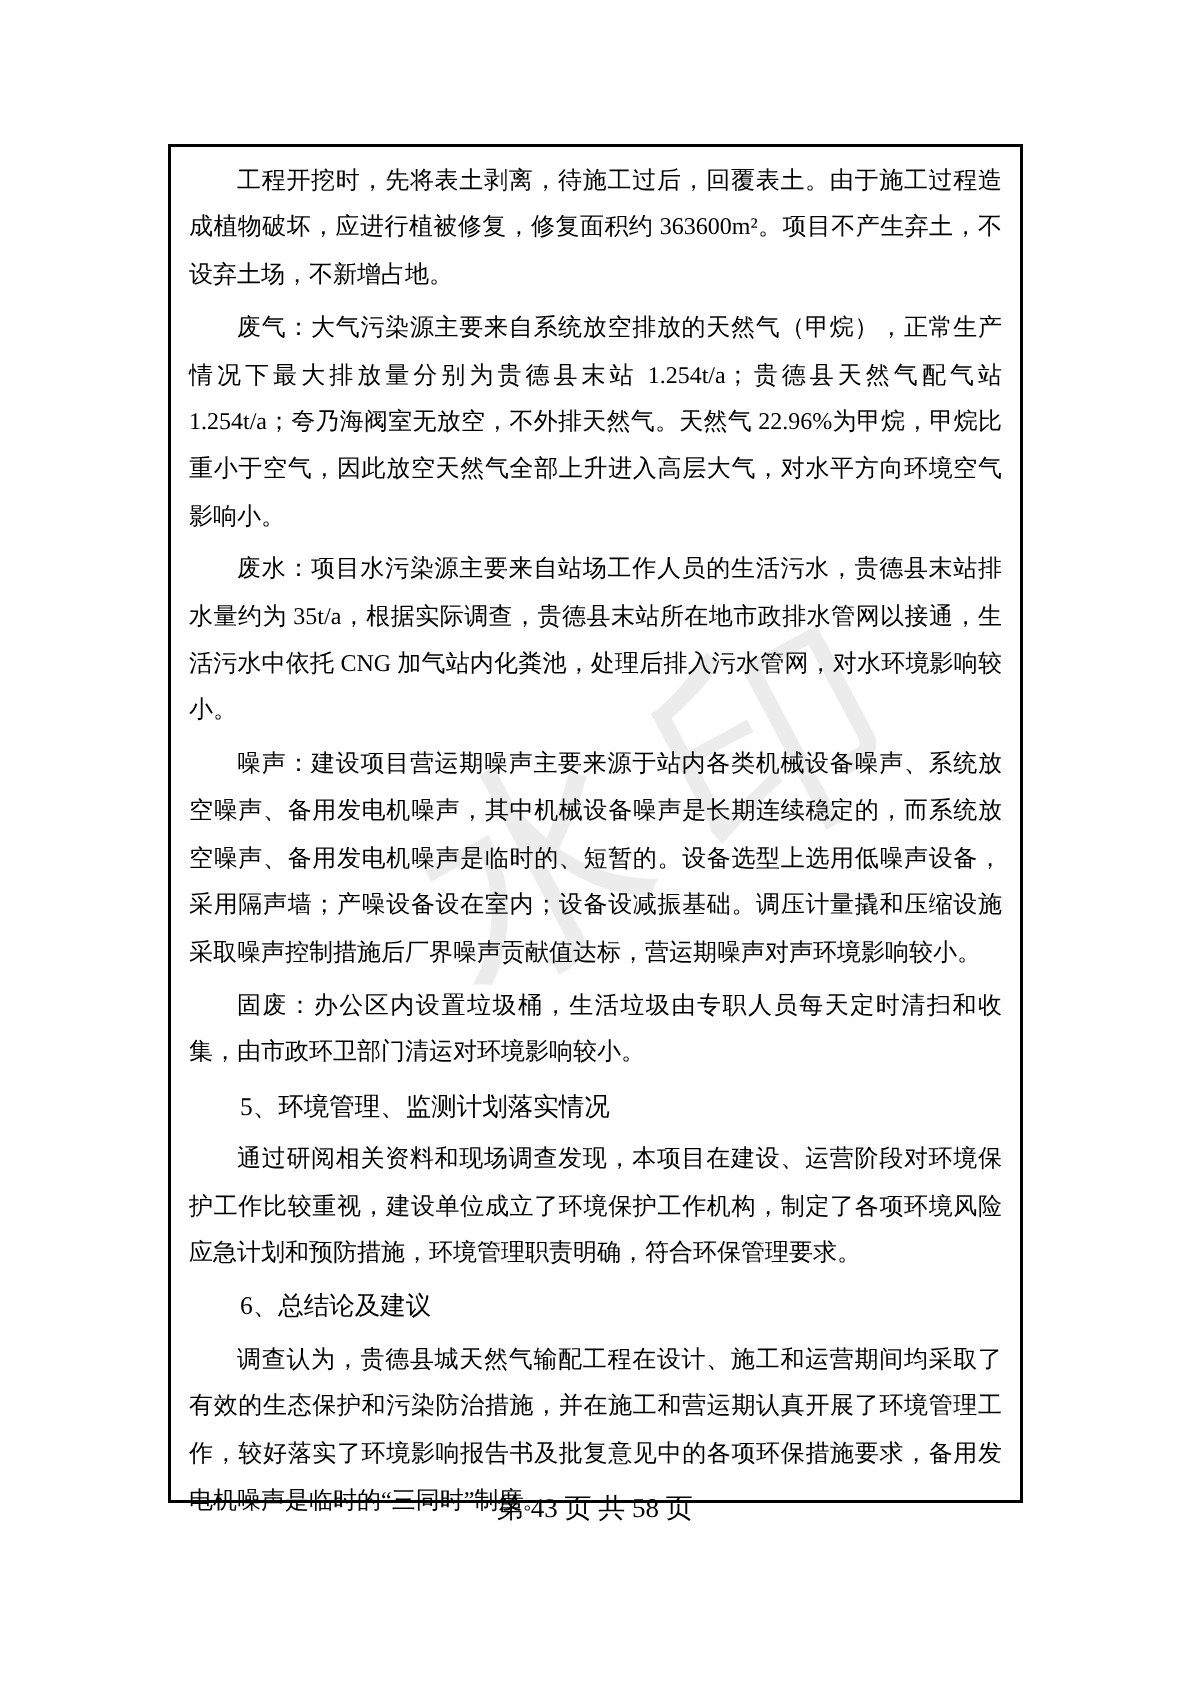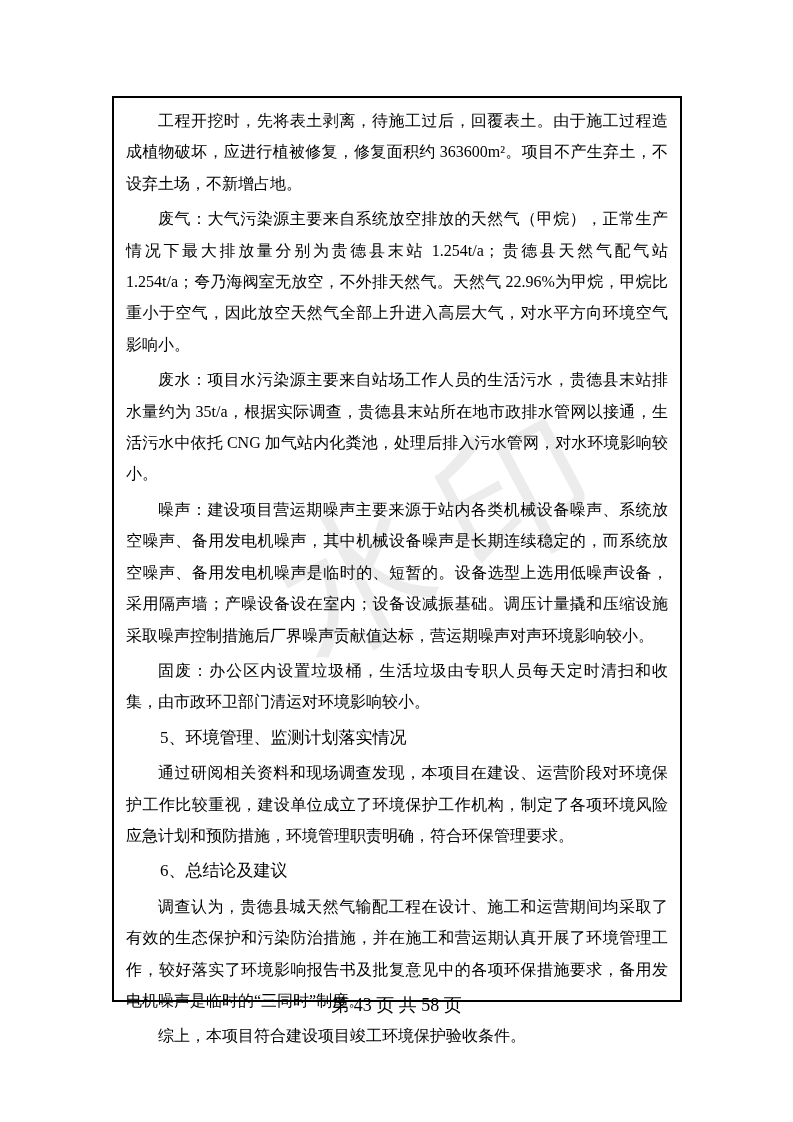--- a/index.html
+++ b/index.html
@@ -74,17 +74,16 @@
   <div id="doc-paragraphs">
       <p class="body">工程开挖时，先将表土剥离，待施工过后，回覆表土。由于施工过程造成植物破坏，应进行植被修复，修复面积约 363600m²。项目不产生弃土，不设弃土场，不新增占地。</p>
       <p class="body">废气：大气污染源主要来自系统放空排放的天然气（甲烷），正常生产情况下最大排放量分别为贵德县末站 1.254t/a；贵德县天然气配气站 1.254t/a；夸乃海阀室无放空，不外排天然气。天然气 22.96%为甲烷，甲烷比重小于空气，因此放空天然气全部上升进入高层大气，对水平方向环境空气影响小。</p>
       <p class="body">废水：项目水污染源主要来自站场工作人员的生活污水，贵德县末站排水量约为 35t/a，根据实际调查，贵德县末站所在地市政排水管网以接通，生活污水中依托 CNG 加气站内化粪池，处理后排入污水管网，对水环境影响较小。</p>
       <p class="body">噪声：建设项目营运期噪声主要来源于站内各类机械设备噪声、系统放空噪声、备用发电机噪声，其中机械设备噪声是长期连续稳定的，而系统放空噪声、备用发电机噪声是临时的、短暂的。设备选型上选用低噪声设备，采用隔声墙；产噪设备设在室内；设备设减振基础。调压计量撬和压缩设施采取噪声控制措施后厂界噪声贡献值达标，营运期噪声对声环境影响较小。</p>
       <p class="body">固废：办公区内设置垃圾桶，生活垃圾由专职人员每天定时清扫和收集，由市政环卫部门清运对环境影响较小。</p>
       <p class="heading">5、环境管理、监测计划落实情况</p>
       <p class="body">通过研阅相关资料和现场调查发现，本项目在建设、运营阶段对环境保护工作比较重视，建设单位成立了环境保护工作机构，制定了各项环境风险应急计划和预防措施，环境管理职责明确，符合环保管理要求。</p>
       <p class="heading">6、总结论及建议</p>
       <p class="body">调查认为，贵德县城天然气输配工程在设计、施工和运营期间均采取了有效的生态保护和污染防治措施，并在施工和营运期认真开展了环境管理工作，较好落实了环境影响报告书及批复意见中的各项环保措施要求，备用发电机噪声是临时的“三同时”制度。</p>
-      <p class="body">综上，本项目符合建设项目竣工环境保护验收条件。</p>
     </div>
 </div>
 
 <div class="page-footer">第 43 页 共 58 页</div>
 
 </body></html>

